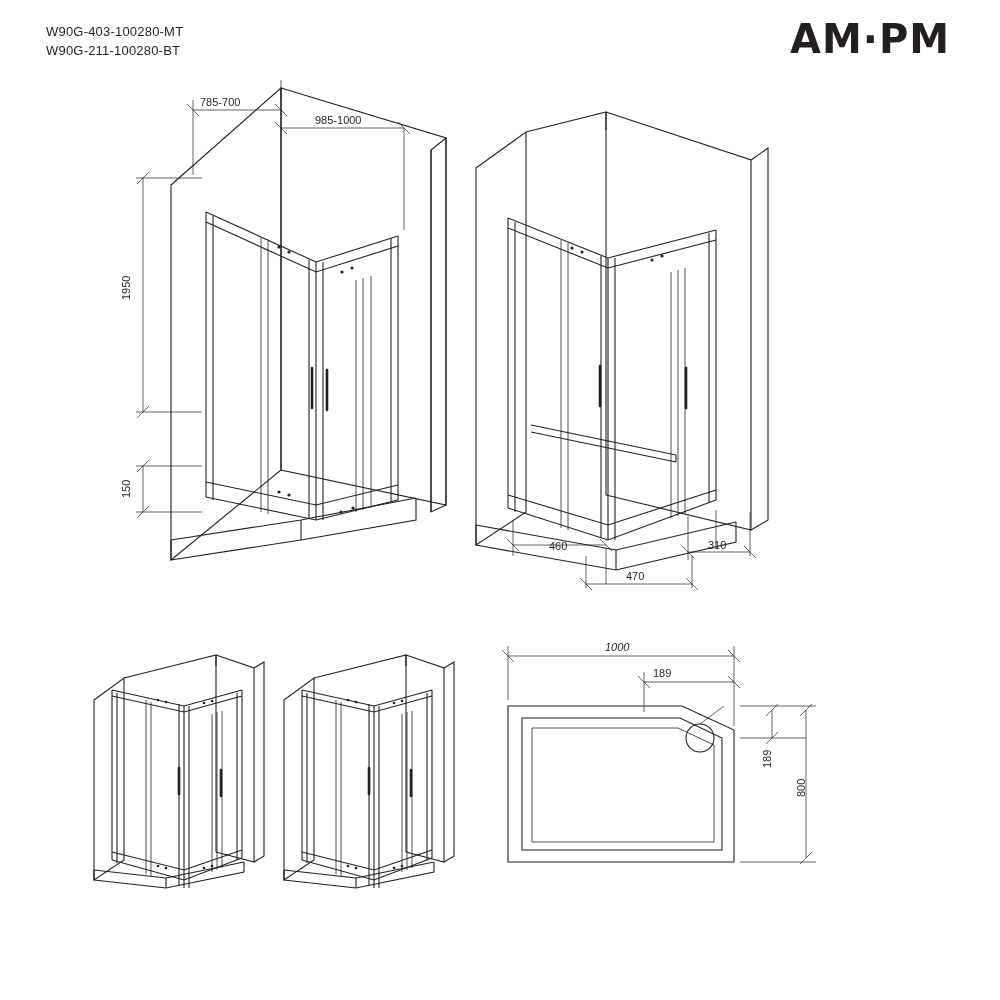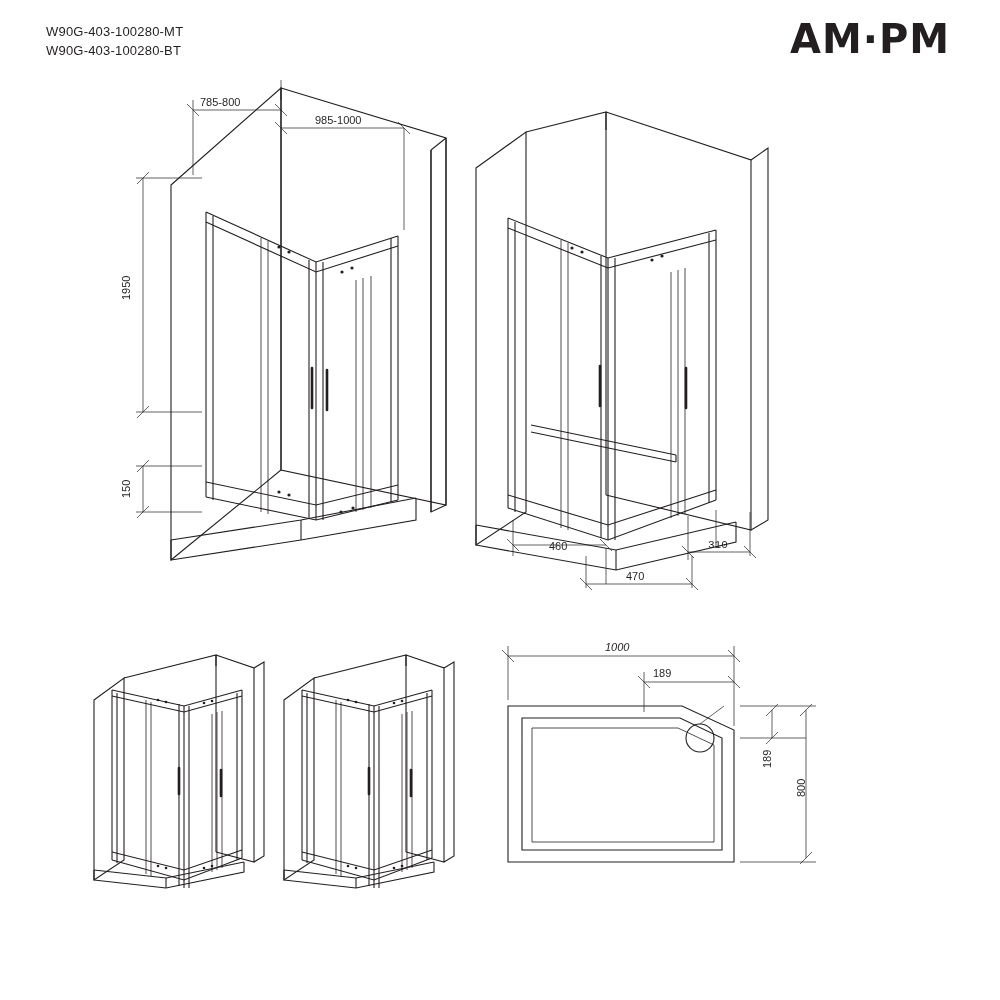--- a/index.html
+++ b/index.html
@@ -17,21 +17,21 @@
   .ln-ext{fill:none;stroke:#231f20;stroke-width:0.7;}
   .handle{fill:none;stroke:#231f20;stroke-width:2.6;stroke-linecap:round;}
 </style>
 </head>
 <body>
 
 <div class="sheet">
 
   <div class="codes">
     <div>W90G-403-100280-MT</div>
-    <div>W90G-403-100280-BT</div>
+    <div>W90G-211-100280-BT</div>
   </div>
 
   <div class="brand">AM·PM</div>
 
   <svg width="1000" height="1000">
 
     <g>
 
       <path class="ln" d="M155,185 L265,88 L265,470 L155,560 Z"></path>
 
@@ -288,27 +288,27 @@
 
       <path class="ln-ext" d="M790,710 L790,858"></path>
       <path class="ln-ext" d="M784,716 L796,704"></path>
       <path class="ln-ext" d="M784,864 L796,852"></path>
 
       <path class="ln-ext" d="M684,724 L708,706"></path>
     </g>
 
   </svg>
 
-  <div class="dim" style="left:184px;top:96px;">785-800</div>
+  <div class="dim" style="left:184px;top:96px;">785-700</div>
   <div class="dim" style="left:299px;top:114px;text-align:center;">985-1000</div>
   <div class="dim rot" style="left:104px;top:300px;">1950</div>
   <div class="dim rot" style="left:104px;top:498px;">150</div>
 
   <div class="dim" style="left:533px;top:531px;margin-top:9px;">460</div>
-  <div class="dim" style="left:692px;top:539px;font-family:Liberation Mono, monospace;">310</div>
+  <div class="dim" style="left:692px;top:539px;">310</div>
   <div class="dim" style="left:610px;top:570px;">470</div>
 
   <div class="dim" style="left:589px;top:641px;font-style:italic;">1000</div>
   <div class="dim" style="left:637px;top:667px;">189</div>
   <div class="dim rot" style="left:745px;top:768px;">189</div>
   <div class="dim rot" style="left:779px;top:797px;">800</div>
 
   <div class="note">
   </div>
 

